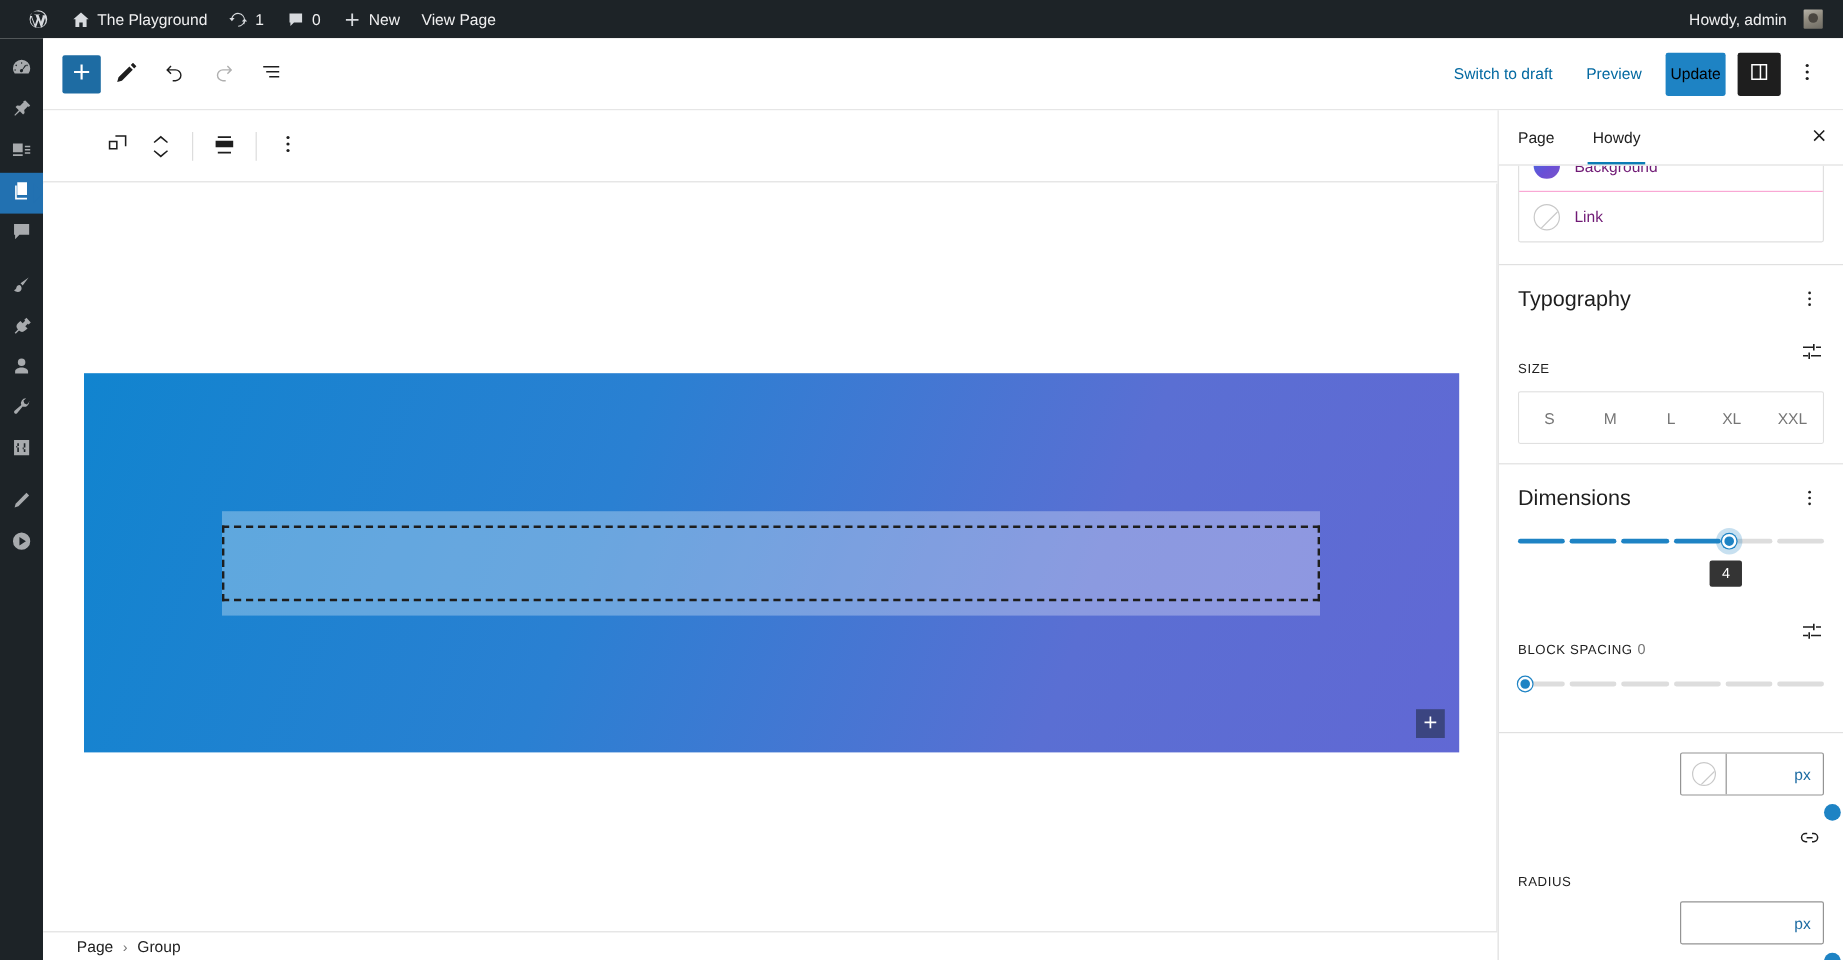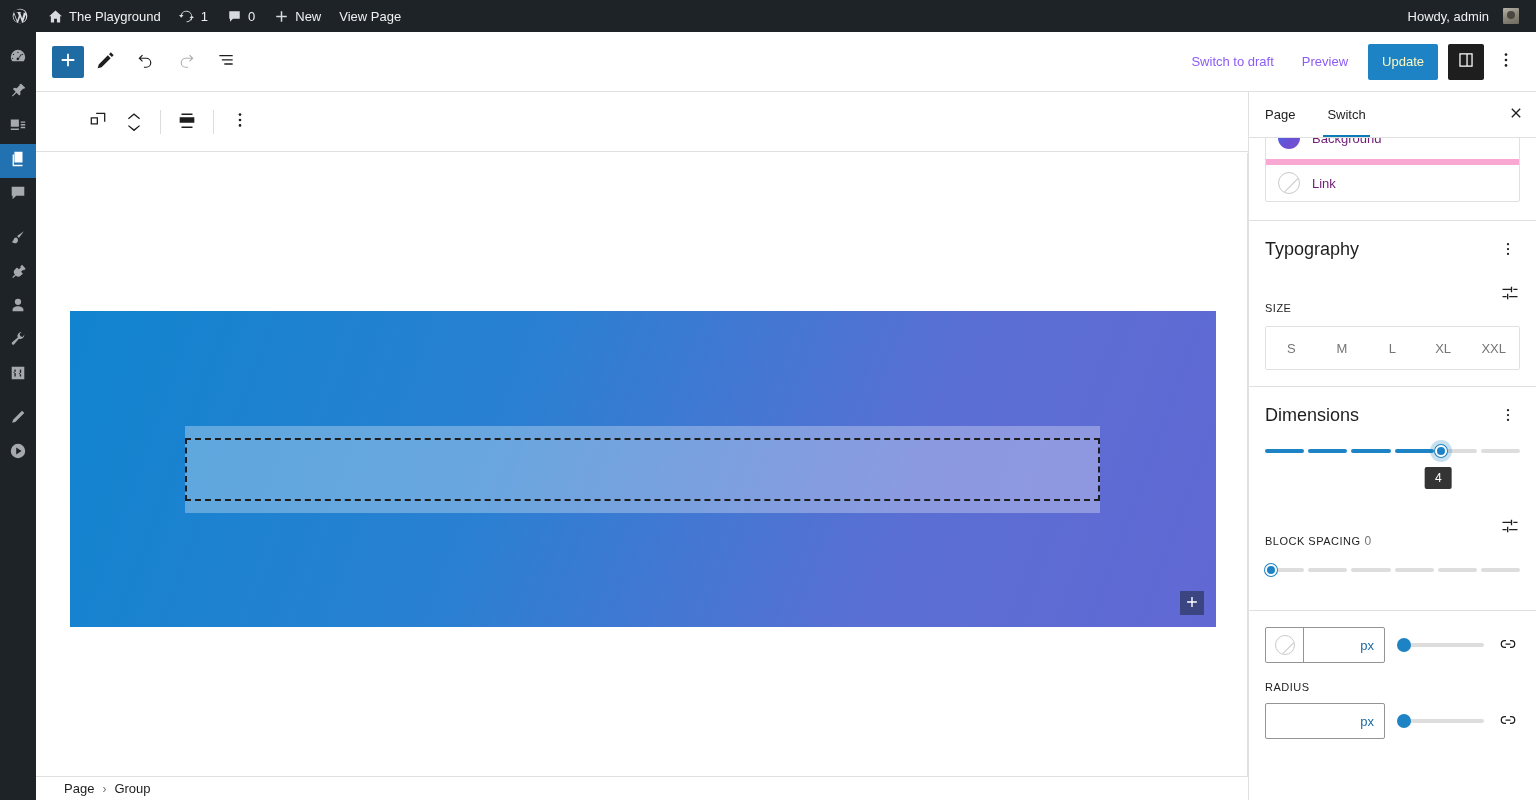--- a/index.html
+++ b/index.html
@@ -7,21 +7,21 @@
     width: 1536px; height: 800px;
     font-family: "Liberation Sans", sans-serif;
     background: #fff; overflow: hidden;
   }
   .screen { position: relative; width: 1536px; height: 800px; }
 
   
   .adminbar {
     position: absolute; top: 0; left: 0; width: 1536px; height: 32px;
     background: #1d2327; color: #f0f0f1;
-    display: flex; align-items: center; font-size: 13px;
+    display: flex; align-items: center; font-size: 13px; padding-left: 12px;
   }
   .ab-left { display: flex; align-items: center; height: 32px; }
   .ab-item {
     display: flex; align-items: center; gap: 6px; height: 32px;
     padding: 0 9px; color: #f0f0f1; white-space: nowrap;
   }
   .ab-logo { padding: 0 10px 0 12px; }
   .ab-right { margin-left: auto; display: flex; align-items: center; height: 48px; padding-right: 8px; }
   .avatar {
     width: 16px; height: 16px; margin-left: 8px; border-radius: 1px;
@@ -70,26 +70,26 @@
   }
   .btn-icon svg { fill: #1e1e1e; }
   .btn-icon.disabled svg { fill: #b0b0b0; }
   .btn-add {
     width: 32px; height: 32px; border-radius: 2px; background: #1e6ca3;
     display: flex; align-items: center; justify-content: center; cursor: pointer; border: none;
   }
   .btn-add svg { fill: #fff; }
   .hdr-right { margin-left: auto; display: flex; align-items: center; gap: 4px; }
   .link-btn {
-    background: none; border: none; color: #8b5cf6; font-size: 13px;
+    background: none; border: none; color: #0369a1; font-size: 13px;
     padding: 6px 12px; cursor: pointer; font-family: inherit; white-space: nowrap;
   }
   .update-btn {
-    background: #1e83c4; color: #fef9c3; border: none; border-radius: 2px;
-    font-size: 13px; font-weight: 500; padding: 0 14px; height: 36px; cursor: pointer;
+    background: #1e83c4; color: #000000; border: none; border-radius: 2px;
+    font-size: 13px; font-weight: 500; padding: 0 4px; height: 36px; cursor: pointer;
     font-family: inherit; margin-left: 4px;
   }
   .sidebar-toggle {
     width: 36px; height: 36px; border-radius: 2px; background: #1e1e1e;
     display: flex; align-items: center; justify-content: center; margin-left: 6px; cursor: pointer; border: none;
   }
   .sidebar-toggle svg { fill: #fff; }
 
   
   .blocktoolbar {
@@ -164,21 +164,21 @@
   }
   .tab-close svg { fill: #1e1e1e; }
 
   .panel-scroll { height: 662px; overflow: hidden; position: relative; }
 
   .color-rows { padding: 0 16px; }
   .color-rows .rowbox { border: 1px solid #e0e0e0; border-radius: 2px; }
   .color-row {
     display: flex; align-items: center; gap: 12px; height: 42px; padding: 0 12px; cursor: pointer;
   }
-  .color-row + .color-row { border-top: 6px solid #f9a8d4; }
+  .color-row + .color-row { border-top: 1px solid #f9a8d4; }
   .swatch { width: 22px; height: 22px; border-radius: 50%; flex: none; }
   .swatch.gradient { background: linear-gradient(140deg,#3f6fe0 0%,#6a4fd6 60%,#7a54c9 100%); }
   .swatch.none {
     border: 1px solid #c9c9c9; background: #fff; position: relative; overflow: hidden;
   }
   .swatch.none::after {
     content: ""; position: absolute; left: -1px; top: 10px; width: 30px; height: 1px;
     background: #c9c9c9; transform: rotate(-45deg); transform-origin: center;
   }
   .color-label { font-size: 13px; color: #701a75; }
@@ -212,21 +212,21 @@
     position: absolute; width: 12px; height: 12px; border-radius: 50%; background: #1e83c4;
     border: 2px solid #fff; box-shadow: 0 0 0 1px #1e83c4;
   }
   .range .thumb.focused { box-shadow: 0 0 0 1px #1e83c4, 0 0 0 5px rgba(30,131,196,.25); }
   .tooltip {
     position: absolute; top: 26px; transform: translateX(-50%);
     background: #343434; color: #fff; font-size: 12px; border-radius: 2px;
     padding: 4px 10px; white-space: nowrap;
   }
 
-  .border-row { display: flex; align-items: center; gap: 12px; }
+  .border-row { display: flex; align-items: flex-end; gap: 12px; flex-direction: column; }
   .border-input {
     display: flex; align-items: center; border: 1px solid #949494; border-radius: 2px;
     height: 36px; width: 120px; overflow: hidden;
   }
   .bi-swatch { width: 38px; height: 100%; display: flex; align-items: center; justify-content: center; border-right: 1px solid #949494; }
   .bi-unit { flex: 1; display: flex; align-items: center; justify-content: flex-end; padding-right: 10px; font-size: 13px; color: #1e6ca3; }
   .plain-input {
     display: flex; align-items: center; justify-content: flex-end; padding-right: 10px;
     border: 1px solid #949494; border-radius: 2px; height: 36px; width: 120px;
     font-size: 13px; color: #1e6ca3;
@@ -512,21 +512,21 @@
 
     <div class="footer">
       <span class="crumb">Page</span>
       <span class="crumb-sep">›</span>
       <span class="crumb">Group</span>
     </div>
 
     <div class="settings">
       <div class="tabs">
         <button class="tab">Page</button>
-        <button class="tab active">Switch</button>
+        <button class="tab active">Howdy</button>
         <button class="tab-close">
           <span>
             <svg width="16" height="16" viewBox="0 0 24 24">
                 <path d="M19 6.4 17.6 5 12 10.6 6.4 5 5 6.4l5.6 5.6L5 17.6 6.4 19l5.6-5.6 5.6 5.6 1.4-1.4-5.6-5.6z"></path>
               </svg>
           </span>
         </button>
       </div>
 
       <div class="panel-scroll">

